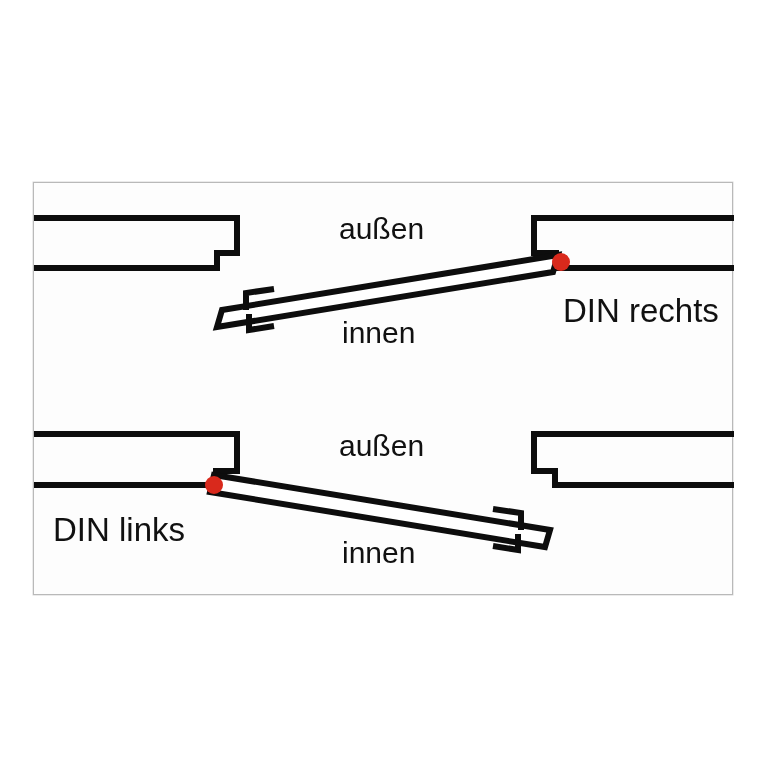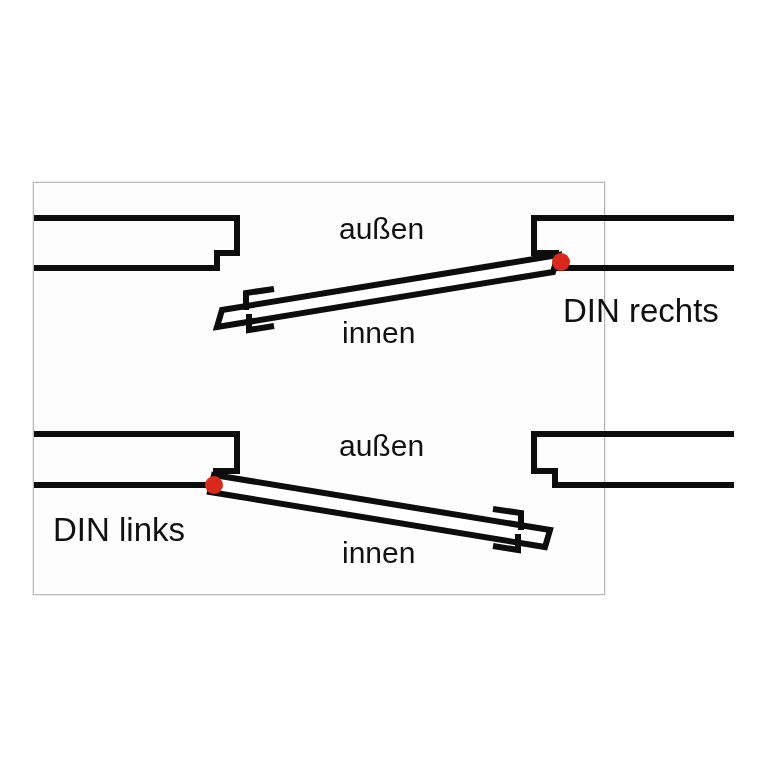--- a/index.html
+++ b/index.html
@@ -16,21 +16,21 @@
   #stage {
     position: relative;
     width: 772px;
     height: 772px;
     background: #ffffff;
   }
   #diagram-box {
     position: absolute;
     left: 33px;
     top: 182px;
-    width: 572px;
+    width: 700px;
     height: 413px;
     background: #fdfdfd;
     border: 1px solid #b9b9b9;
     box-sizing: border-box;
     box-shadow: 0 0 0 0.5px #d8d8d8;
   }
   svg.dwg {
     position: absolute;
     left: 0;
     top: 0;

